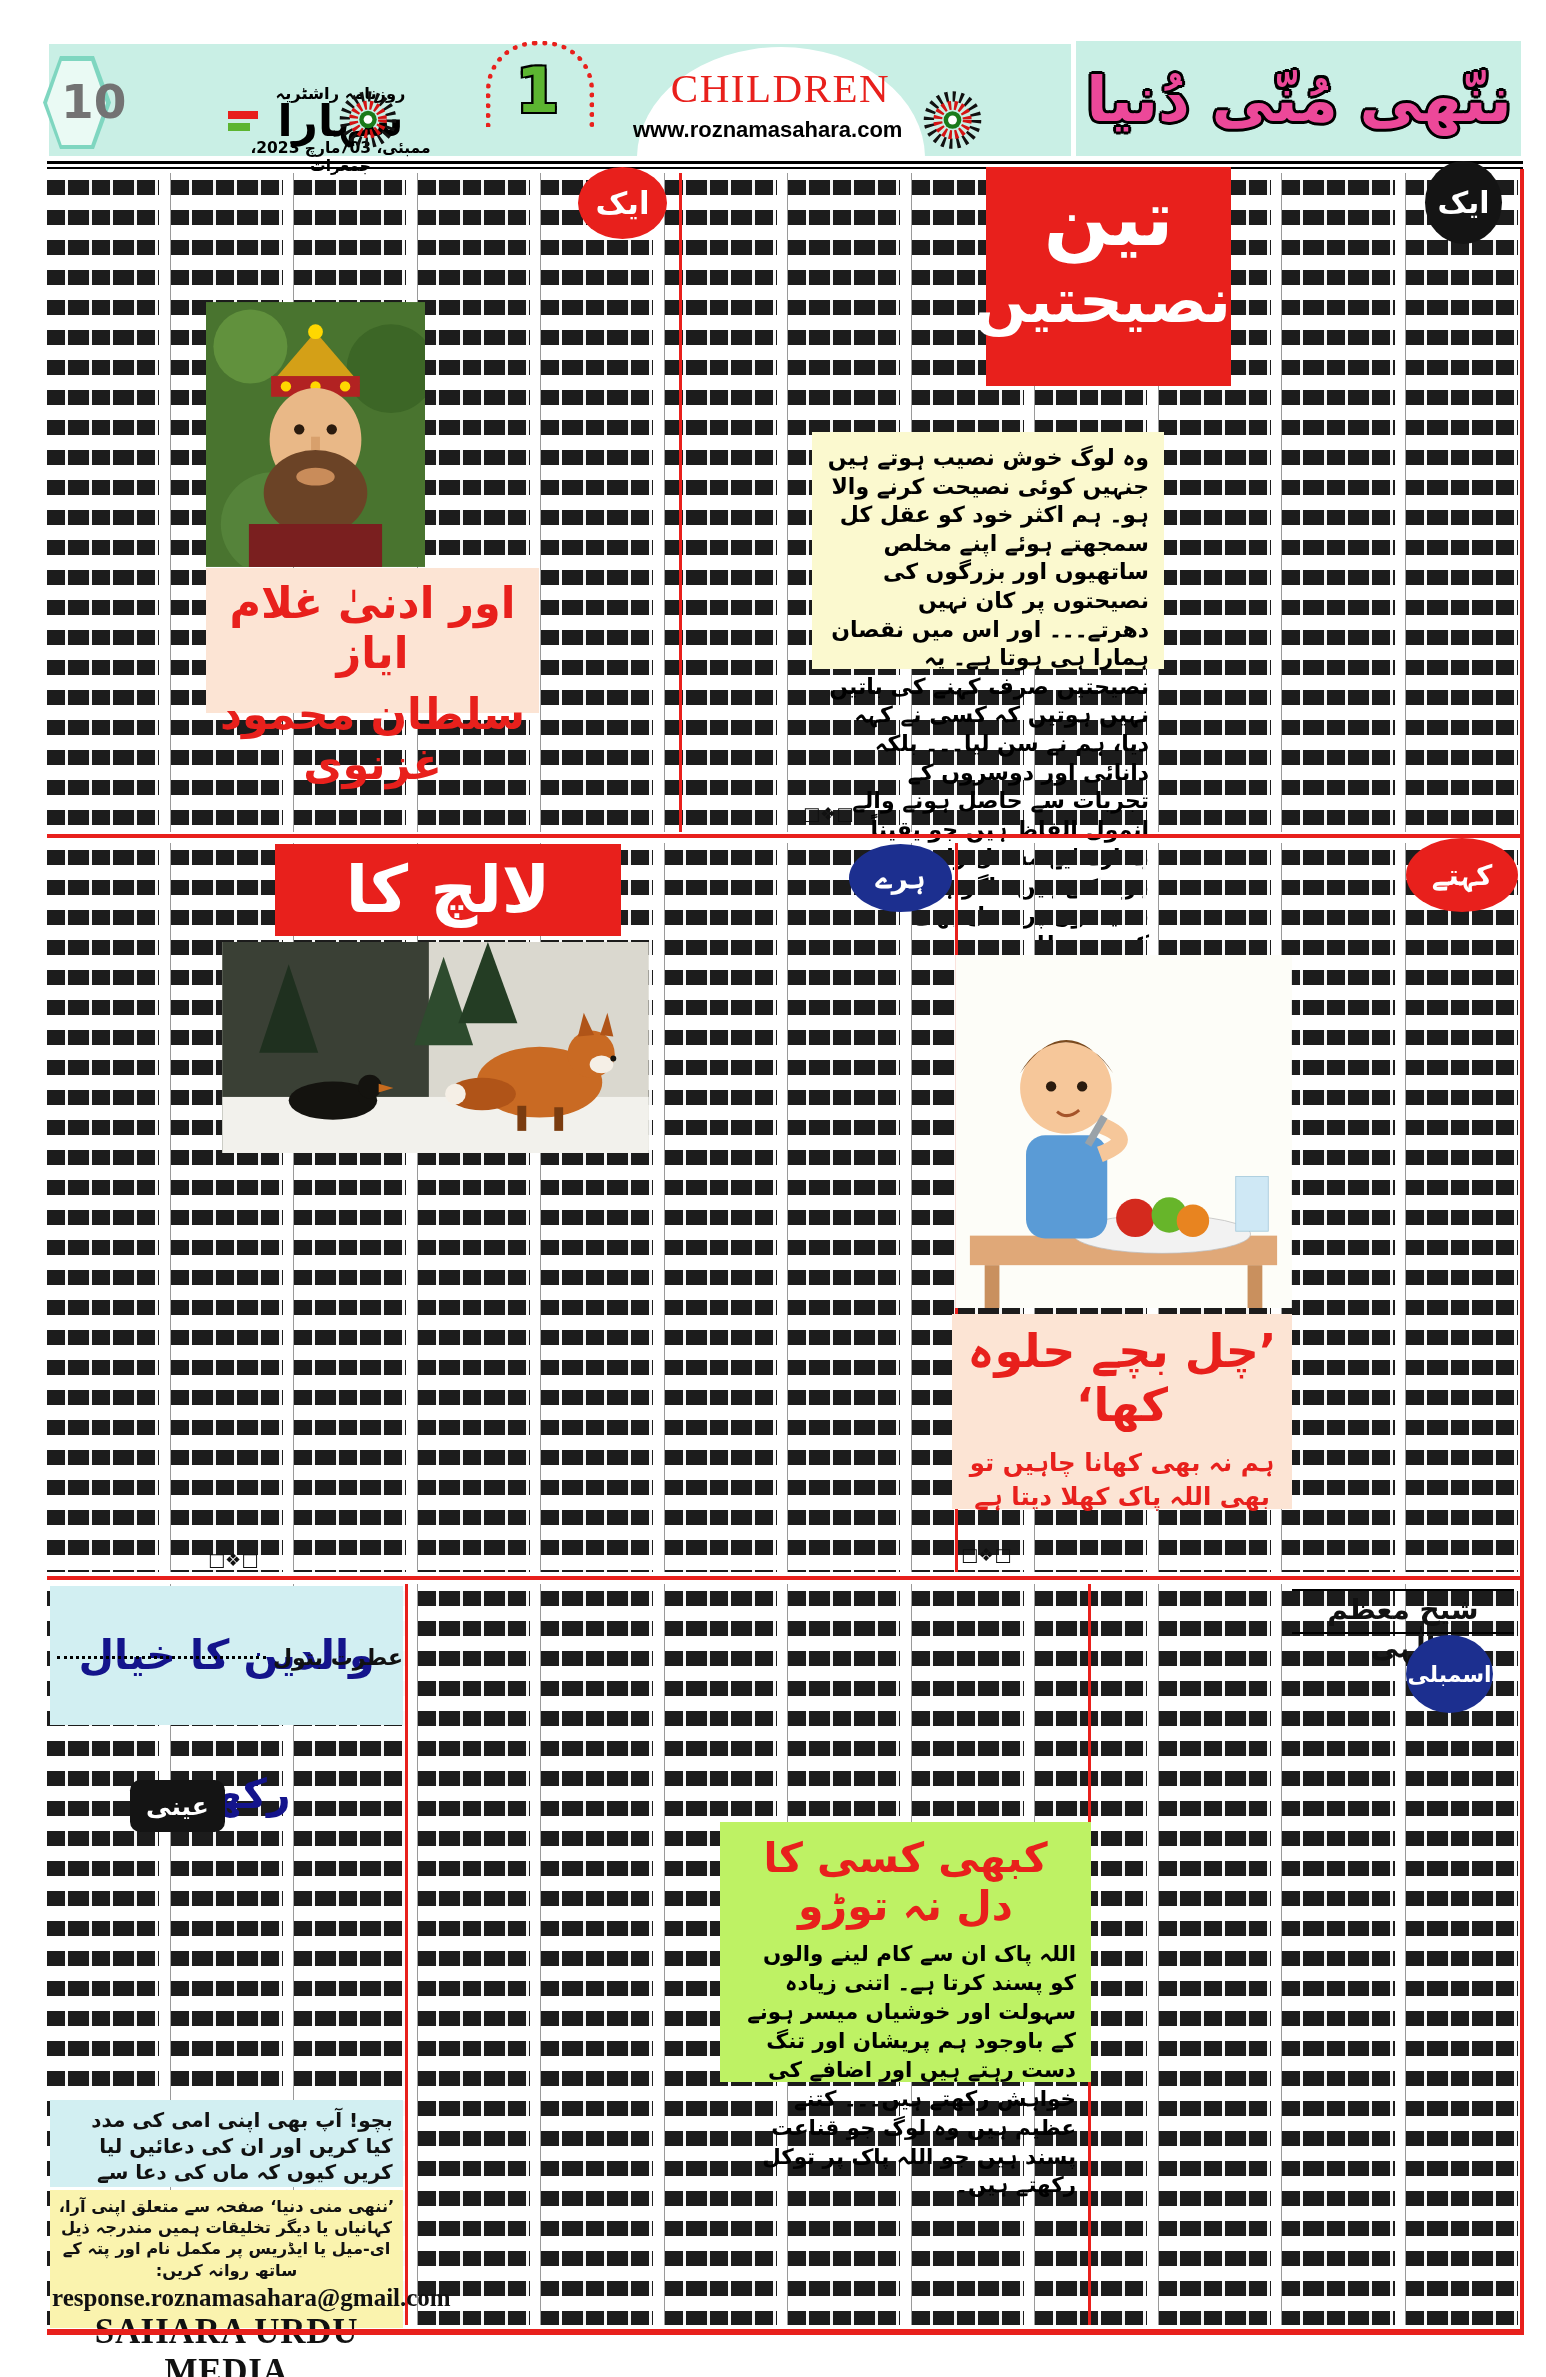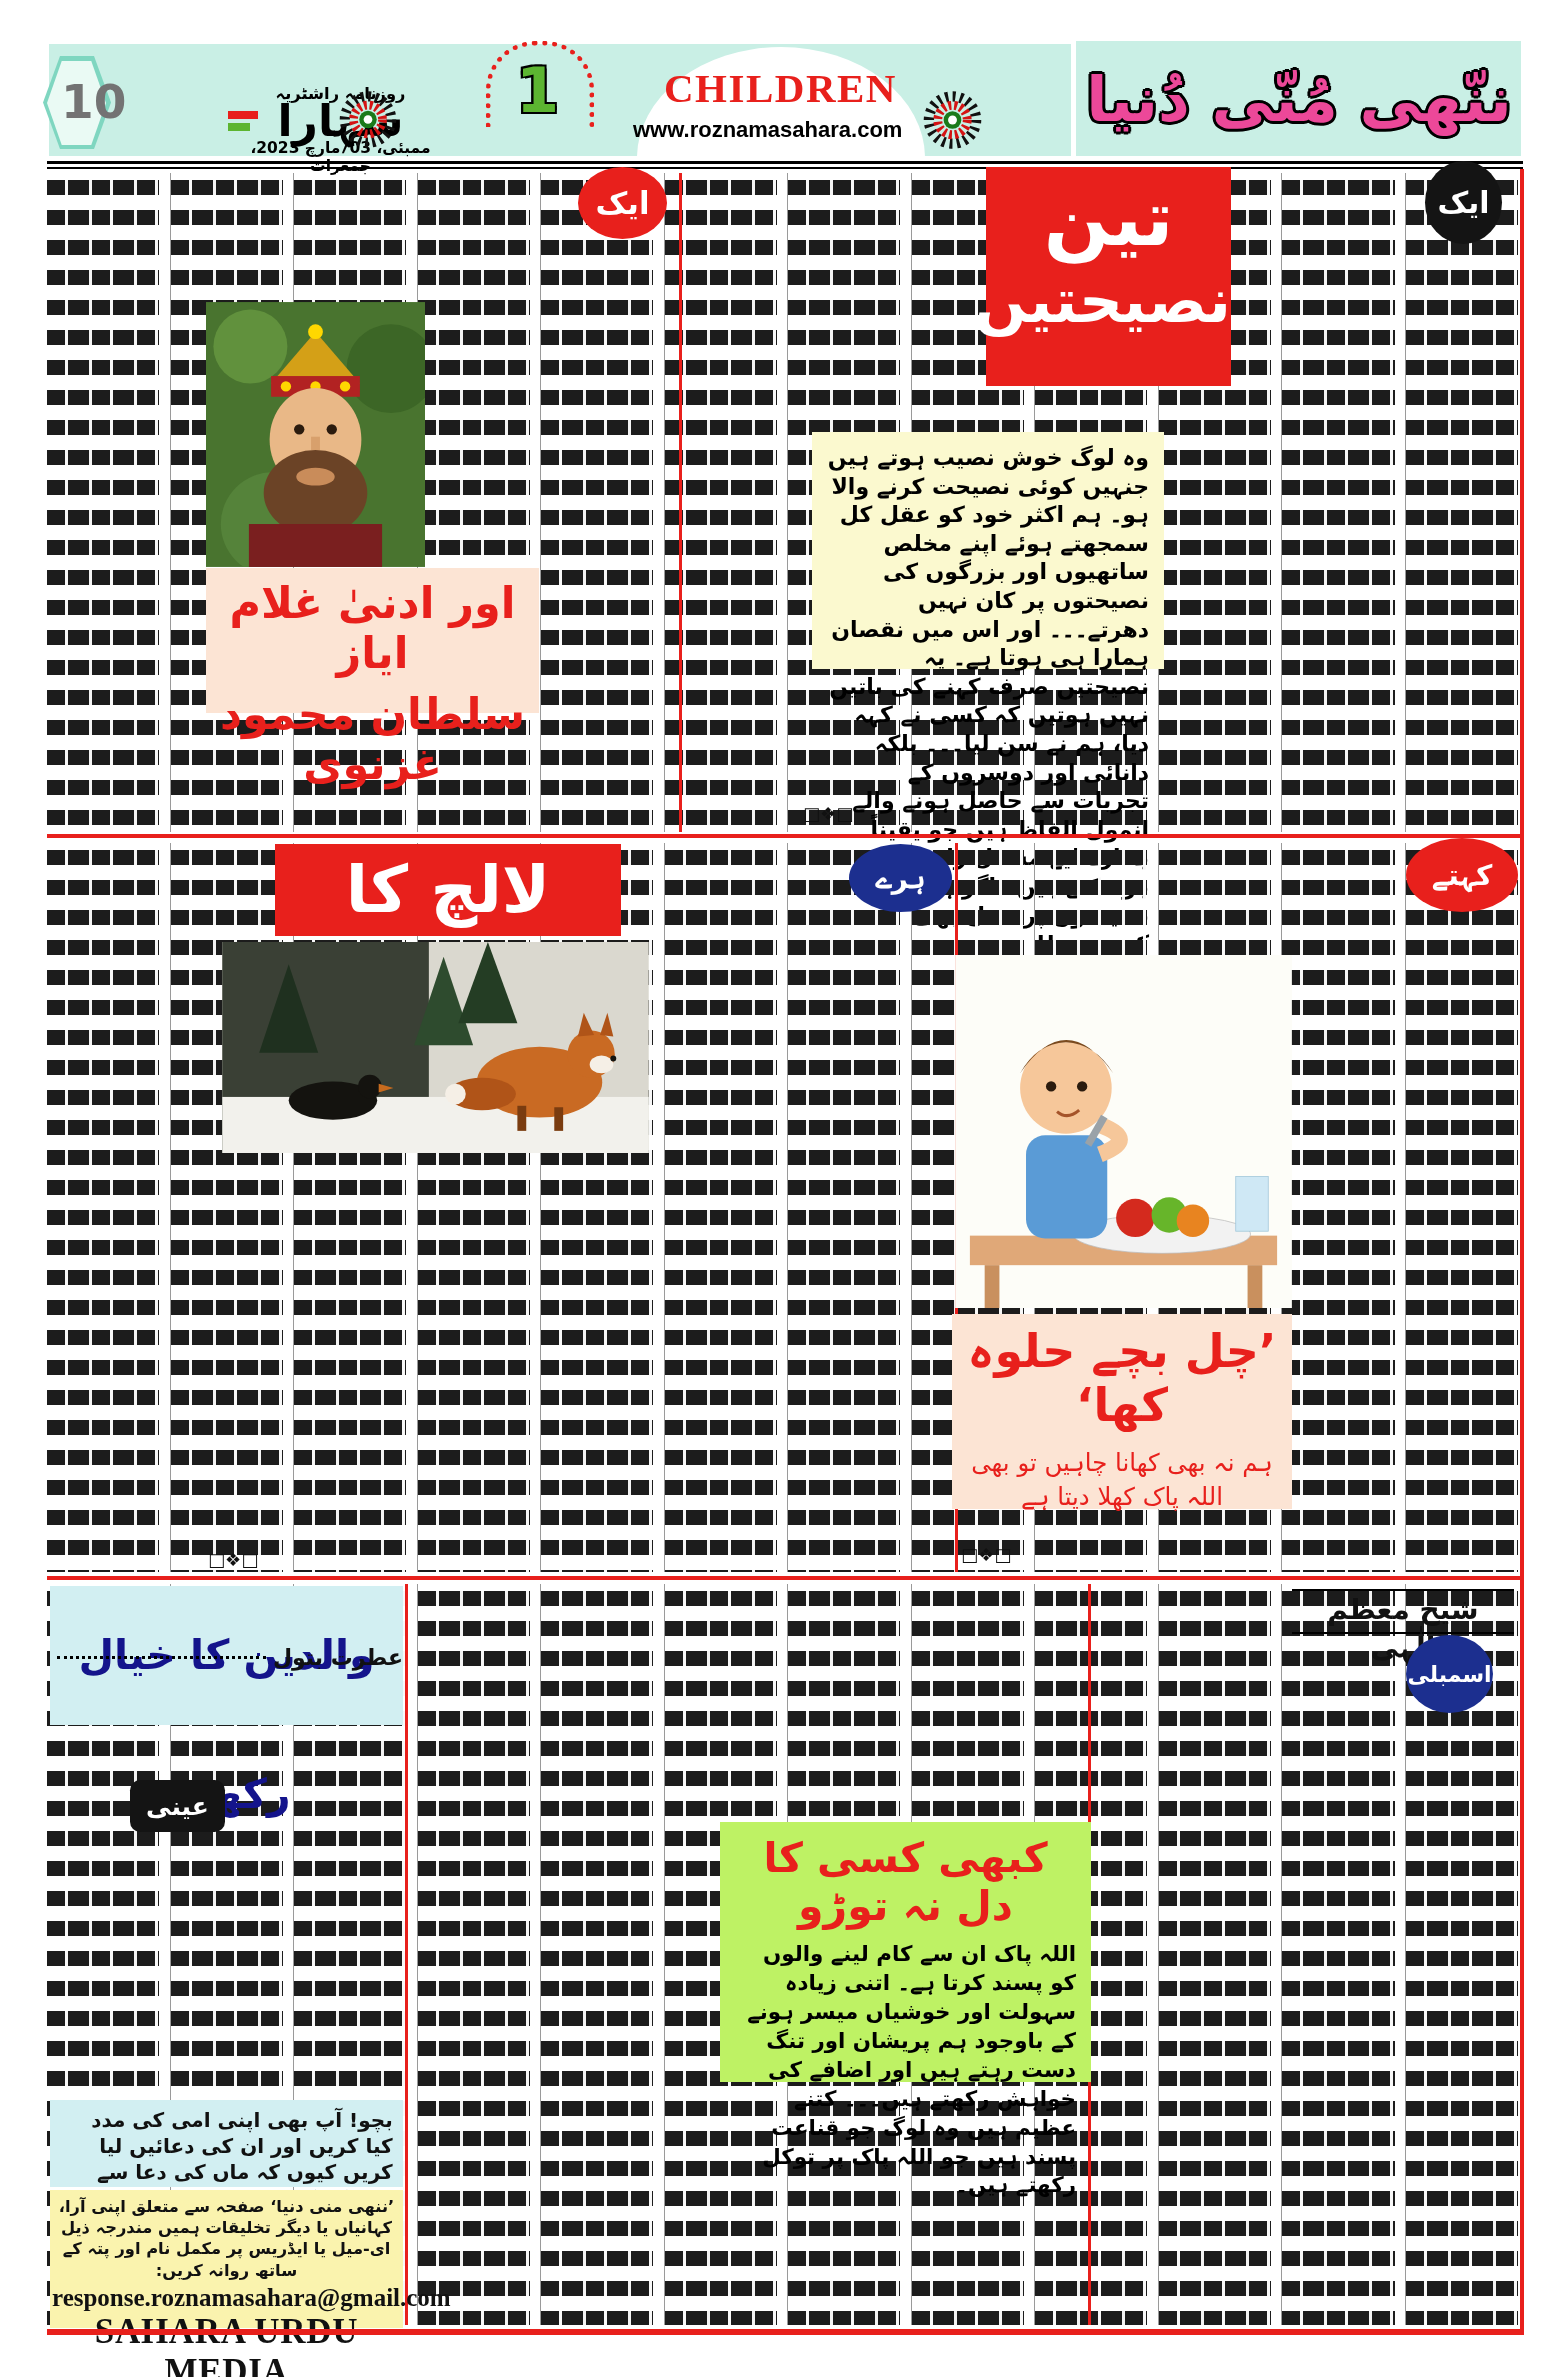--- a/index.html
+++ b/index.html
@@ -56,21 +56,21 @@
     <circle cx="20" cy="22" r="6" fill="#1a7a1a"></circle>
     <circle cx="20" cy="22" r="3" fill="#fff"></circle>
   </svg>
   <svg class="abs" style="left:923px;top:89px;" width="59" height="62" viewBox="0 0 40 42">
     <circle cx="20" cy="21" r="16" fill="none" stroke="#111" stroke-width="7" stroke-dasharray="2 3"></circle>
     <circle cx="20" cy="21" r="10" fill="none" stroke="#d41414" stroke-width="6" stroke-dasharray="2 2"></circle>
     <circle cx="20" cy="21" r="6" fill="#1a7a1a"></circle>
     <circle cx="20" cy="21" r="3" fill="#fff"></circle>
   </svg>
 
-  <div class="abs serif" style="left:649px;top:64px;width:263px;text-align:center;font-size:41px;font-weight:bold;color:#e8201c;letter-spacing:1.5px;">CHILDREN</div>
+  <div class="abs serif" style="left:649px;top:64px;width:263px;text-align:center;font-size:41px;font-weight:normal;color:#e8201c;letter-spacing:1.5px;">CHILDREN</div>
   <div class="abs sans" style="left:633px;top:117px;width:251px;text-align:center;font-size:22px;font-weight:bold;color:#000;">www.roznamasahara.com</div>
 
   <div class="abs" style="left:1076px;top:41px;width:445px;height:115px;background:#c9efe5;"></div>
   <div class="abs u outline-txt" style="left:1081px;top:55px;width:436px;text-align:center;font-size:62px;font-weight:bold;line-height:89px;">ننّھی مُنّی دُنیا</div>
 
   <div class="abs" style="left:47px;top:161px;width:1476px;height:3px;border-top:3px solid #000;border-bottom:2.2px solid #000;"></div>
 
   <div class="abs cols" style="left:47px;top:173px;width:1471px;height:659px;">
     <div class="col"></div>
     <div class="col"></div>
@@ -188,21 +188,21 @@
     <circle cx="130" cy="178" r="7" fill="#2b1b0e"></circle>
     <circle cx="172" cy="178" r="7" fill="#2b1b0e"></circle>
     <path d="M138 212 Q152 224 168 210" stroke="#a5542a" stroke-width="4" fill="none"></path>
     <rect x="96" y="244" width="110" height="140" rx="26" fill="#5a9bd6"></rect>
     <path d="M196 270 Q250 250 196 230" stroke="#f6c79a" stroke-width="22" fill="none"></path>
     <rect x="186" y="216" width="10" height="44" fill="#9aa2a8" transform="rotate(30 191 238)"></rect>
   </svg>
 
   <div class="abs u" style="left:952px;top:1314px;width:340px;height:195px;background:#fce4d4;text-align:center;box-sizing:border-box;padding:10.3px 9px;">
     <div style="font-size:46px;font-weight:bold;color:#e8201c;">’چل بچے حلوہ کھا‘</div>
-    <div style="font-size:24.4px;font-weight:normal;color:#e8201c;margin-top:13.3px;line-height:1.4;">ہم نہ بھی کھانا چاہیں تو بھی اللہ پاک کھلا دیتا ہے</div>
+    <div style="font-size:24.4px;font-weight:bold;color:#e8201c;margin-top:13.3px;line-height:1.4;">ہم نہ بھی کھانا چاہیں تو بھی اللہ پاک کھلا دیتا ہے</div>
   </div>
 
   <div class="abs u endmark" style="left:961px;top:1544px;">□❖□</div>
   <div class="abs u endmark" style="left:208px;top:1549px;">□❖□</div>
 
   <div class="abs rule-red" style="left:47px;top:1576px;width:1476px;height:3.7px;"></div>
 
   <div class="abs cols" style="left:47px;top:1584px;width:1471px;height:741px;">
     <div class="col"></div>
     <div class="col"></div>

